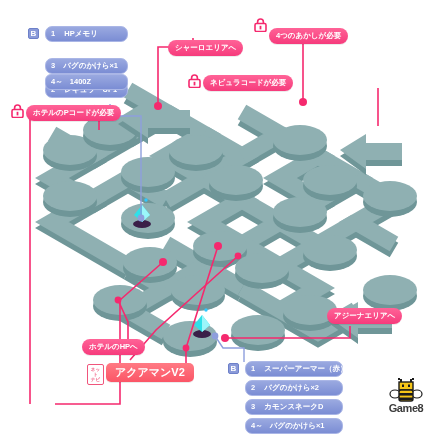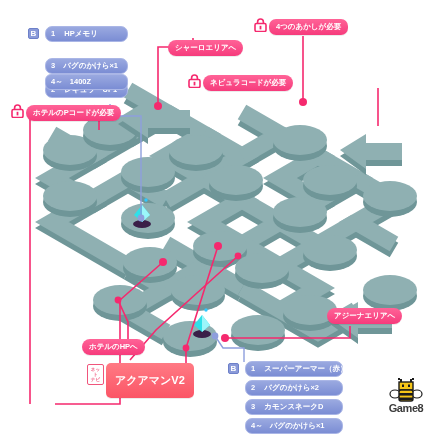--- a/index.html
+++ b/index.html
@@ -32,21 +32,21 @@
     line-height:1;
     padding:4px 7px 4px 7px;
     white-space:nowrap;
     box-shadow:0 1px 0 rgba(0,0,0,0.08);
     text-align:center;
     box-sizing:border-box;
   }
   .pink-label.big{
     font-size:11px;
     border-radius:5px;
-    padding:12px 9px;
+    padding:4px 9px;
     background:linear-gradient(#ff7a84,#fb5566);
   }
   .pink-label.wide{font-size:8px;}
 
   
   .blue-item{
     position:absolute;
     background:linear-gradient(#9aa9e0,#7b8dd4);
     border:1px solid #aab6e6;
     border-radius:7px;
@@ -287,21 +287,21 @@
       <path d="M3.6,5.5 V3.9 a2.9,2.9 0 0 1 5.8,0 V5.5" fill="none" stroke="#f5296e" stroke-width="1.6"></path>
       <rect x="5.6" y="7.8" width="1.8" height="3.6" fill="#f5296e"></rect>
     </svg>
     <div class="pink-label" style="left:203px;top:75px;">ネビュラコードが必要</div>
 
     <svg class="lock-icon" style="left:254px;top:18px;" viewBox="0 0 13 14">
       <rect x="1" y="5.5" width="11" height="8" rx="1.4" fill="#fff" stroke="#f5296e" stroke-width="1.6"></rect>
       <path d="M3.6,5.5 V3.9 a2.9,2.9 0 0 1 5.8,0 V5.5" fill="none" stroke="#f5296e" stroke-width="1.6"></path>
       <rect x="5.6" y="7.8" width="1.8" height="3.6" fill="#f5296e"></rect>
     </svg>
-    <div class="pink-label" style="left:269px;top:19px;border-radius:7px;">4つのあかしが必要</div>
+    <div class="pink-label" style="left:269px;top:28px;">4つのあかしが必要</div>
 
 
     <div class="pink-label" style="left:327px;top:308px;">アジーナエリアへ</div>
 
     <div class="pink-label" style="left:82px;top:339px;">ホテルのHPへ</div>
 
     <div class="navi-tag" style="left:87px;top:364px;">
       <span>ネット</span><br>
       <span>ナビ</span>
     </div>

